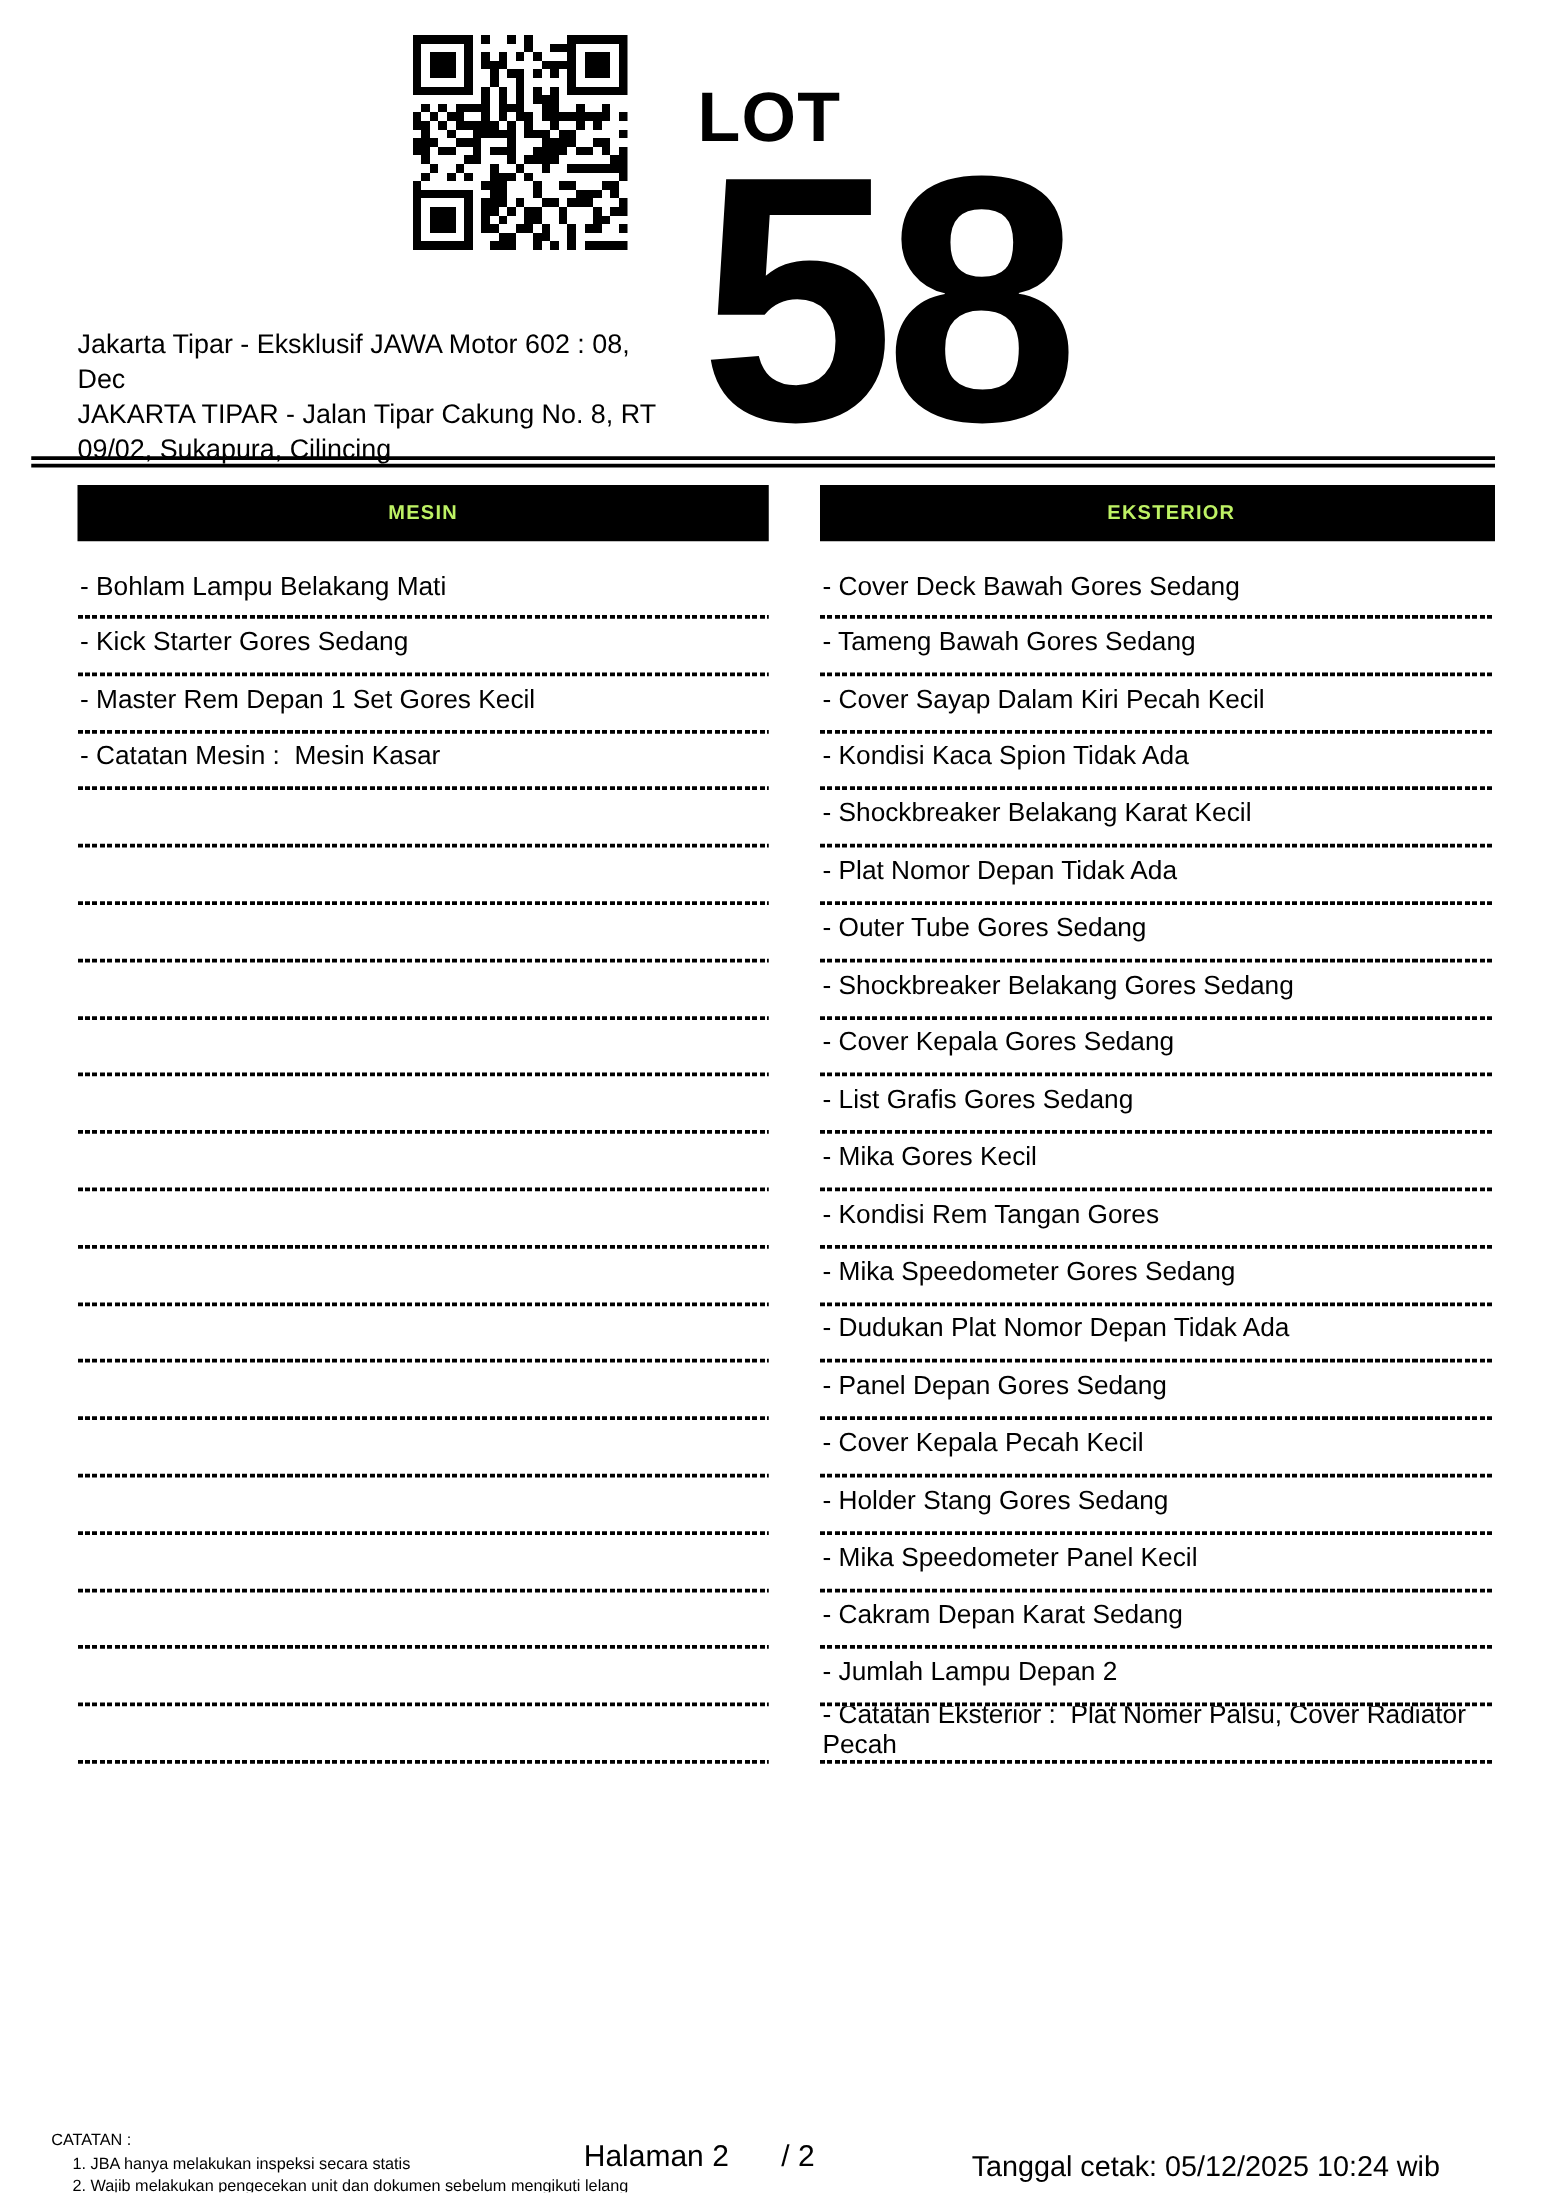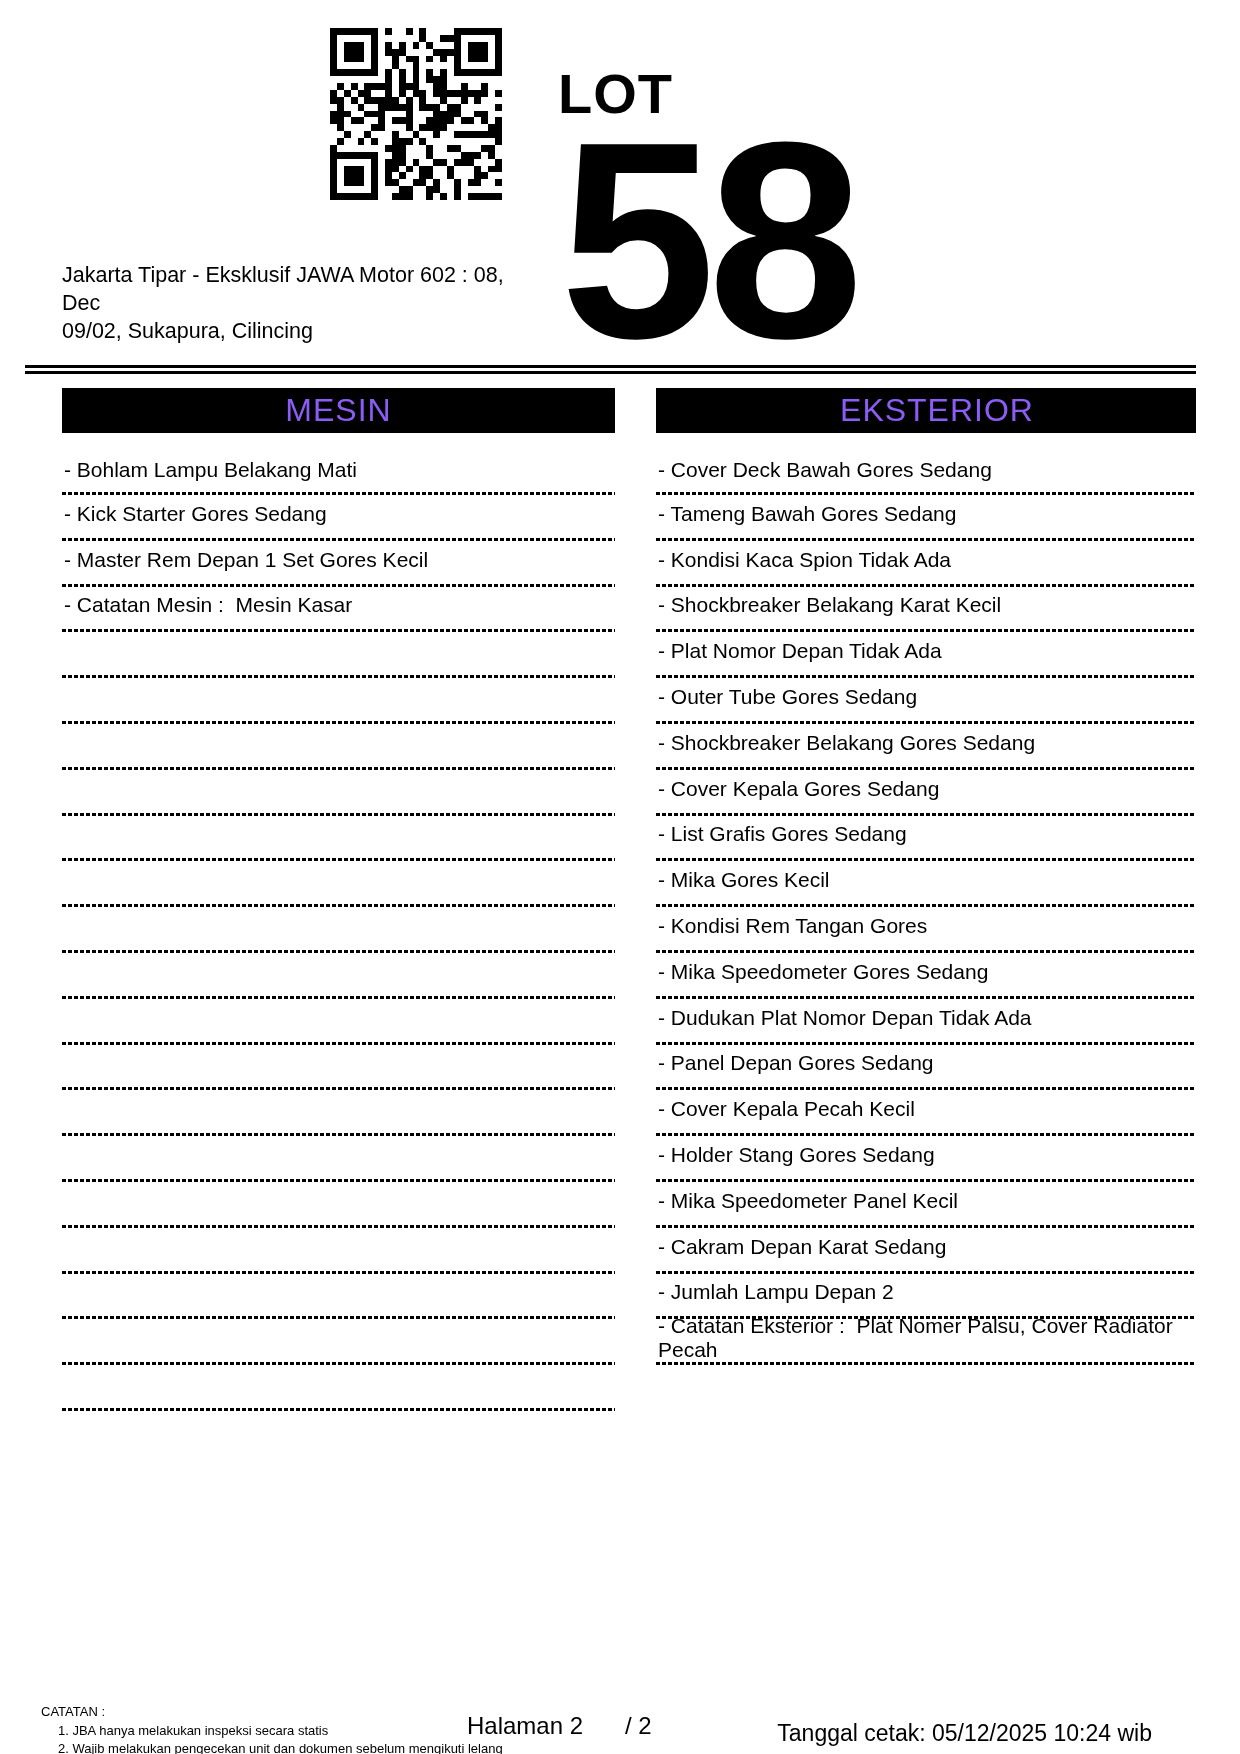--- a/index.html
+++ b/index.html
@@ -10,22 +10,22 @@
   .abs{position:absolute;}
   .qr{left:330px;top:28px;width:172px;height:172px;}
   .lot-label{left:558px;top:66px;font-size:56px;font-weight:bold;letter-spacing:1px;line-height:1;}
   .lot-number{left:560px;top:100px;font-size:280px;font-weight:bold;letter-spacing:-8px;line-height:1;}
   .address{left:62px;top:261px;font-size:21.5px;line-height:28px;width:480px;}
   .dbl-rule{left:25px;top:365px;width:1190px;height:9px;box-sizing:border-box;
     border-top:3px solid #000;border-bottom:3px solid #000;}
   .col{position:absolute;top:388px;}
   .col-left{left:62px;width:553px;}
   .col-right{left:620px;width:562px;margin-left:36px;}
-  .col-header{height:45px;background:#000;color:#8b5cf6;display:flex;align-items:center;justify-content:center;
-    font-size:32px;font-weight:normal;letter-spacing:1px;}
+  .col-header{height:45px;background:#000;color:#bef264;display:flex;align-items:center;justify-content:center;
+    font-size:16px;font-weight:bold;letter-spacing:1px;}
   .col-body .row{
     height:45.8px;box-sizing:border-box;display:flex;align-items:center;
     padding:0 0 8px 2px;font-size:21px;white-space:pre-wrap;overflow:hidden;
     background-image:repeating-linear-gradient(90deg,#000 0 4px,transparent 4px 6px);
     background-size:100% 3px;background-position:0 100%;background-repeat:no-repeat;
   }
   .col-body .row:first-child{height:62px;padding-top:20px;}
   .notes{left:41px;top:1703px;font-size:13px;line-height:18.5px;}
   .notes .indent{margin-left:17px;}
   .halaman{left:467px;top:1712px;font-size:24px;}
@@ -353,20 +353,21 @@
         <rect x="22" y="24" width="1" height="1"></rect>
         <rect x="23" y="24" width="1" height="1"></rect>
         <rect x="24" y="24" width="1" height="1"></rect>
       </svg></div>
 
   <div class="abs lot-label">LOT</div>
   <div class="abs lot-number">58</div>
 
   <div class="abs address">
     <div>Jakarta Tipar - Eksklusif JAWA Motor 602 : 08, Dec</div>
+    <div>JAKARTA TIPAR - Jalan Tipar Cakung No. 8, RT</div>
     <div>09/02, Sukapura, Cilincing</div>
   </div>
 
   <div class="abs dbl-rule"></div>
 
   <div class="col col-left">
     <div class="col-header">MESIN</div>
     <div class="col-body">
         <div class="row">- Bohlam Lampu Belakang Mati</div>
         <div class="row">- Kick Starter Gores Sedang</div>
@@ -390,20 +391,21 @@
         <div class="row"></div>
         <div class="row"></div>
       </div>
   </div>
 
   <div class="col col-right">
     <div class="col-header">EKSTERIOR</div>
     <div class="col-body">
         <div class="row">- Cover Deck Bawah Gores Sedang</div>
         <div class="row">- Tameng Bawah Gores Sedang</div>
+        <div class="row">- Cover Sayap Dalam Kiri Pecah Kecil</div>
         <div class="row">- Kondisi Kaca Spion Tidak Ada</div>
         <div class="row">- Shockbreaker Belakang Karat Kecil</div>
         <div class="row">- Plat Nomor Depan Tidak Ada</div>
         <div class="row">- Outer Tube Gores Sedang</div>
         <div class="row">- Shockbreaker Belakang Gores Sedang</div>
         <div class="row">- Cover Kepala Gores Sedang</div>
         <div class="row">- List Grafis Gores Sedang</div>
         <div class="row">- Mika Gores Kecil</div>
         <div class="row">- Kondisi Rem Tangan Gores</div>
         <div class="row">- Mika Speedometer Gores Sedang</div>

